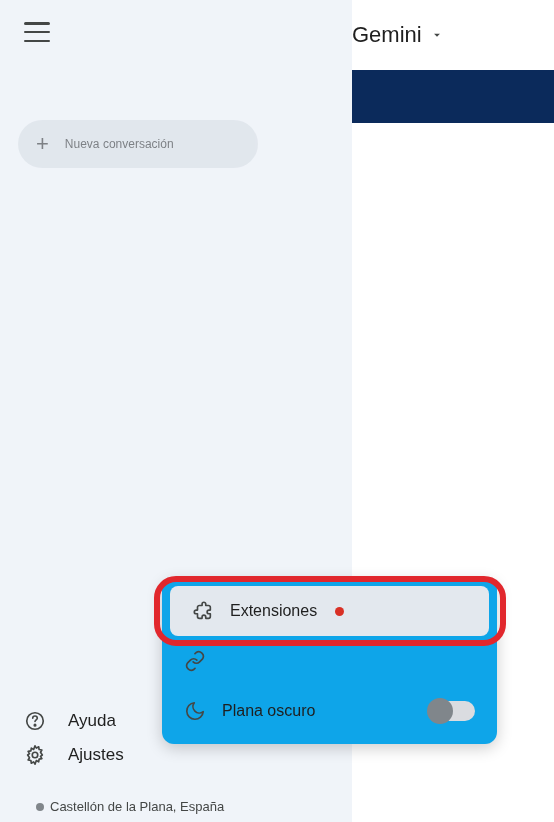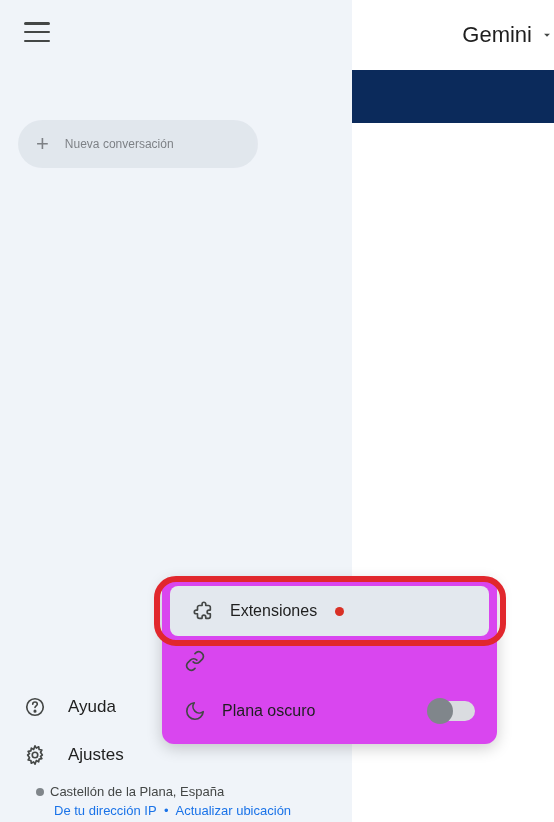--- a/index.html
+++ b/index.html
@@ -3,32 +3,32 @@
 <meta charset="utf-8">
 <style>
 * { margin: 0; padding: 0; box-sizing: border-box; font-family: 'Google Sans', Arial, sans-serif; }
 body { width: 554px; height: 822px; position: relative; overflow: hidden; background: #fff; }
 .sidebar { position: absolute; left: 0; top: 0; width: 352px; height: 822px; background: #f0f4f9; }
 .hamburger { position: absolute; left: 24px; top: 22px; width: 28px; height: 20px; cursor: pointer; display: flex; flex-direction: column; justify-content: space-between; }
 .hamburger span { display: block; height: 2.5px; background: #444746; border-radius: 2px; width: 26px; }
 .new-chat { position: absolute; left: 18px; top: 120px; background: #dde3ea; border-radius: 26px; height: 48px; width: 240px; display: flex; align-items: center; padding: 0 18px; cursor: pointer; opacity: 0.75; }
 .new-chat .plus { color: #575b5f; font-size: 22px; font-weight: 300; margin-right: 16px; }
 .new-chat .label { color: #575b5f; font-size: 12px; }
-.bottom-menu { position: absolute; left: 24px; bottom: 56px; display: flex; flex-direction: column; gap: 26px; }
+.bottom-menu { position: absolute; left: 24px; bottom: 56px; display: flex; flex-direction: column; gap: 12px; }
 .menu-item { display: flex; align-items: center; gap: 22px; cursor: pointer; color: #1f1f1f; font-size: 17px; }
 .menu-item svg { width: 22px; height: 22px; }
 .location { position: absolute; left: 36px; bottom: 4px; font-size: 13px; color: #444746; }
 .loc-row1 { display: flex; align-items: center; gap: 6px; margin-bottom: 4px; }
 .loc-dot { width: 8px; height: 8px; background: #80868b; border-radius: 50%; }
 .loc-row2 { color: #1a73e8; font-size: 13px; margin-left: 18px; }
 .loc-row2 .sep { color: #1a73e8; margin: 0 4px; }
-.header-right { position: absolute; left: 352px; top: 0; right: 0; height: 70px; background: #fff; display: flex; align-items: center; justify-content: flex-end; }
+.header-right { position: absolute; left: 352px; top: 0; right: 0; height: 70px; background: #fff; display: flex; align-items: center; justify-content: flex-start; }
 .gemini-dropdown { display: flex; align-items: center; gap: 8px; cursor: pointer; color: #1f1f1f; font-size: 22px; }
 .blue-bar { position: absolute; left: 352px; top: 70px; right: 0; height: 53px; background: #0b2a5b; }
-.popup { position: absolute; left: 162px; top: 578px; width: 335px; background: #d946ef; border-radius: 12px; box-shadow: 0 4px 16px rgba(0,0,0,0.2); z-index: 10; padding: 8px 0; }
+.popup { position: absolute; left: 162px; top: 578px; width: 335px; background: #0ea5e9; border-radius: 12px; box-shadow: 0 4px 16px rgba(0,0,0,0.2); z-index: 10; padding: 8px 0; }
 .popup-item { display: flex; align-items: center; height: 50px; padding: 0 22px; cursor: pointer; font-size: 16px; color: #1f1f1f; }
 .popup-item.highlighted { background: #e3e8ee; border-radius: 8px; margin: 0 8px; }
 .popup-item svg { width: 22px; height: 22px; margin-right: 16px; }
 .red-dot { width: 9px; height: 9px; background: #d93025; border-radius: 50%; margin-left: 18px; }
 .toggle { margin-left: auto; width: 46px; height: 20px; background: #dadce0; border-radius: 10px; position: relative; }
 .toggle .knob { position: absolute; left: -2px; top: -3px; width: 26px; height: 26px; background: #80868b; border-radius: 50%; }
 .highlight-box { position: absolute; left: 154px; top: 576px; width: 352px; height: 70px; border: 6px solid #e1272d; border-radius: 22px; z-index: 20; pointer-events: none; }
 </style>
 </head>
 <body>
@@ -61,25 +61,20 @@
         </svg>
       <span>Ajustes</span>
     </div>
   </div>
 
   <div class="location">
     <div class="loc-row1">
       <div class="loc-dot"></div>
       <span>Castellón de la Plana, España</span>
     </div>
-    <div class="loc-row2">
-      <span>De tu dirección IP</span>
-      <span class="sep">•</span>
-      <span>Actualizar ubicación</span>
-    </div>
   </div>
 </div>
 
 <div class="header-right">
   <div class="gemini-dropdown">
     <span>Gemini</span>
     <svg width="14" height="14" viewBox="0 0 24 24">
         <path d="M7 10l5 5 5-5z" fill="#444746"></path>
       </svg>
   </div>

